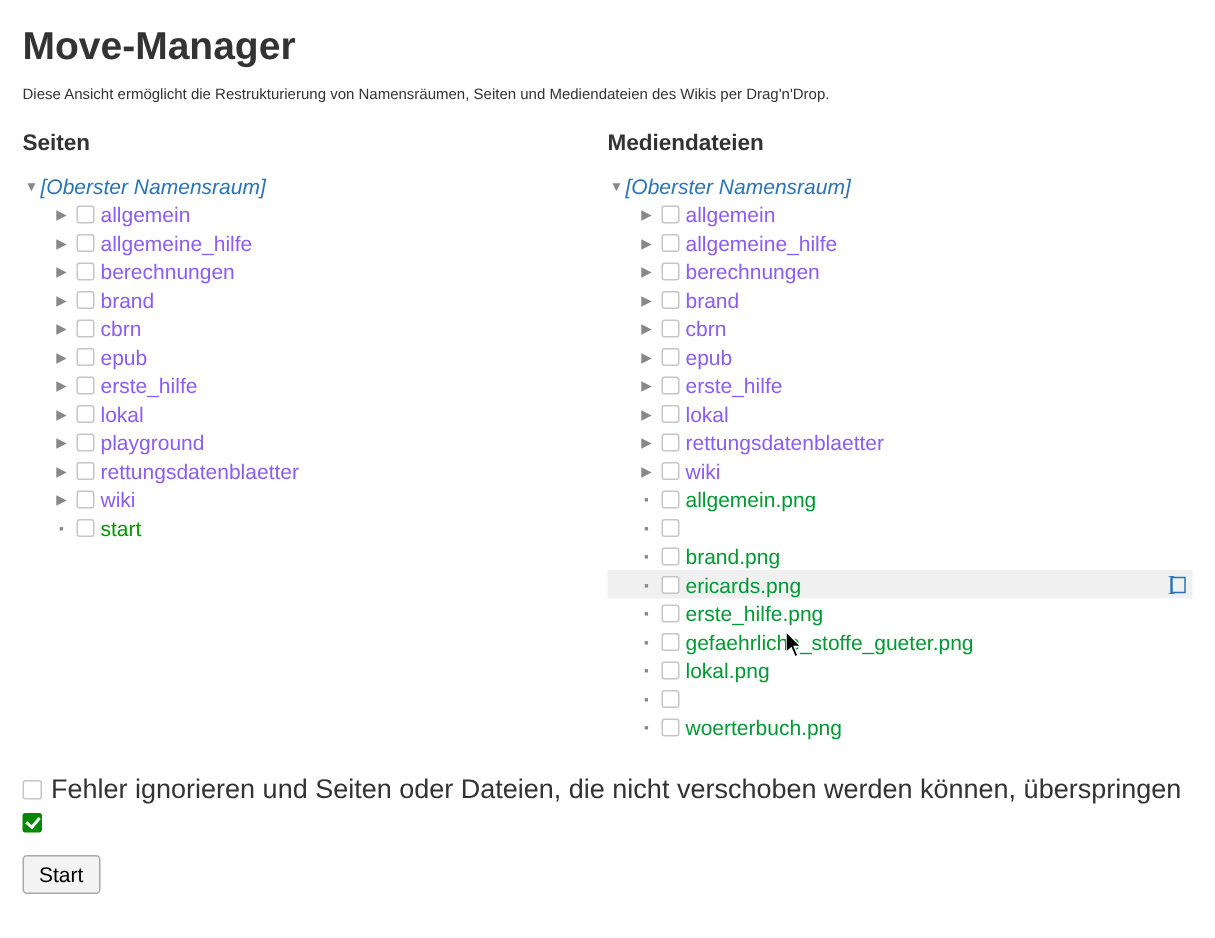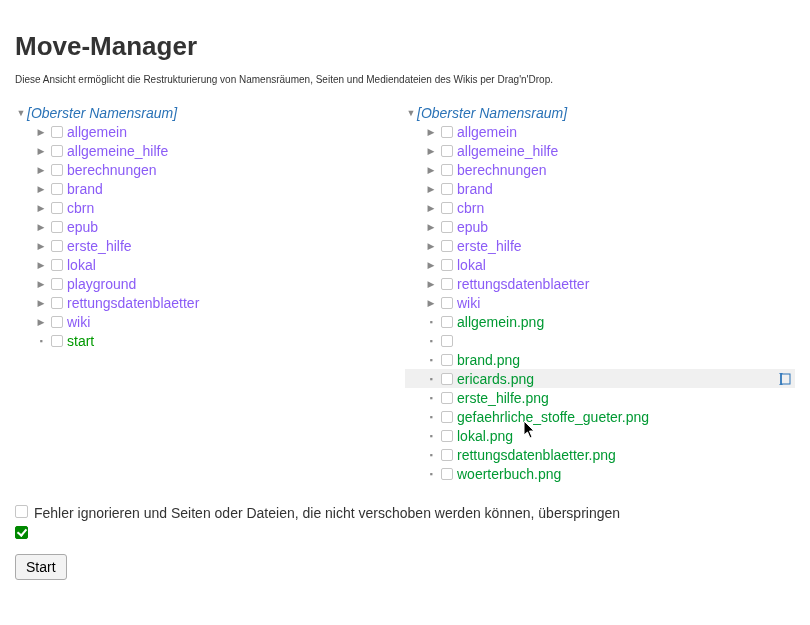--- a/index.html
+++ b/index.html
@@ -7,21 +7,21 @@
     font-family: Arial, Helvetica, sans-serif;
     font-size: 14px;
     color: #333;
     margin: 0;
     padding: 15px 15px 20px 15px;
     background: #fff;
   }
   h1 {
     font-size: 26px;
     font-weight: bold;
-    margin: 16px 0 12px 0;
+    margin: 0 0 12px 0;
     color: #333;
   }
   p.desc {
     margin: 0 0 18px 0;
     font-size: 10px;
   }
   .columns {
     display: flex;
     gap: 0;
   }
@@ -97,23 +97,23 @@
   }
   .cursor-img {
     position: absolute;
     pointer-events: none;
   }
   .options {
     margin-top: 22px;
   }
   .opt-row {
     display: flex;
-    align-items: flex-start;
+    align-items: center;
     margin-bottom: 5px;
-    font-size: 14px;
+    font-size: 18px;
   }
   .opt-cb {
     width: 13px;
     height: 13px;
     border: 1px solid #c6c6c6;
     border-radius: 2px;
     margin-right: 6px;
     flex-shrink: 0;
     cursor: pointer;
     position: relative;
@@ -146,20 +146,21 @@
 </head>
 <body>
 
 
 
 <h1>Move-Manager</h1>
 <p class="desc">Diese Ansicht ermöglicht die Restrukturierung von Namensräumen, Seiten und Mediendateien des Wikis per Drag'n'Drop.</p>
 
 <div class="columns">
   <div class="col">
+    <h3>Seiten</h3>
     <ul class="tree" id="pages-tree">
         <li class="root-row">
           <span class="toggle open">▼</span>
           <span class="label root">[Oberster Namensraum]</span>
         </li>
         <li>
           <span class="indent"></span>
           <span class="toggle">▶</span>
           <span class="cb"></span>
           <span class="label">allgemein</span>
@@ -226,20 +227,21 @@
         </li>
         <li>
           <span class="indent"></span>
           <span class="toggle">▪</span>
           <span class="cb"></span>
           <span class="label page">start</span>
         </li>
       </ul>
   </div>
   <div class="col">
+    <h3>Mediendateien</h3>
     <ul class="tree" id="media-tree">
         <li class="root-row">
           <span class="toggle open">▼</span>
           <span class="label root">[Oberster Namensraum]</span>
         </li>
         <li>
           <span class="indent"></span>
           <span class="toggle">▶</span>
           <span class="cb"></span>
           <span class="label">allgemein</span>
@@ -342,21 +344,20 @@
         <li>
           <span class="indent"></span>
           <span class="toggle">▪</span>
           <span class="cb"></span>
           <span class="label media">lokal.png</span>
         </li>
         <li>
           <span class="indent"></span>
           <span class="toggle">▪</span>
           <span class="cb"></span>
-          <span class="label media">rettungsdatenblaetter.png</span>
         </li>
         <li>
           <span class="indent"></span>
           <span class="toggle">▪</span>
           <span class="cb"></span>
           <span class="label media">woerterbuch.png</span>
         </li>
       </ul>
   </div>
 </div>

